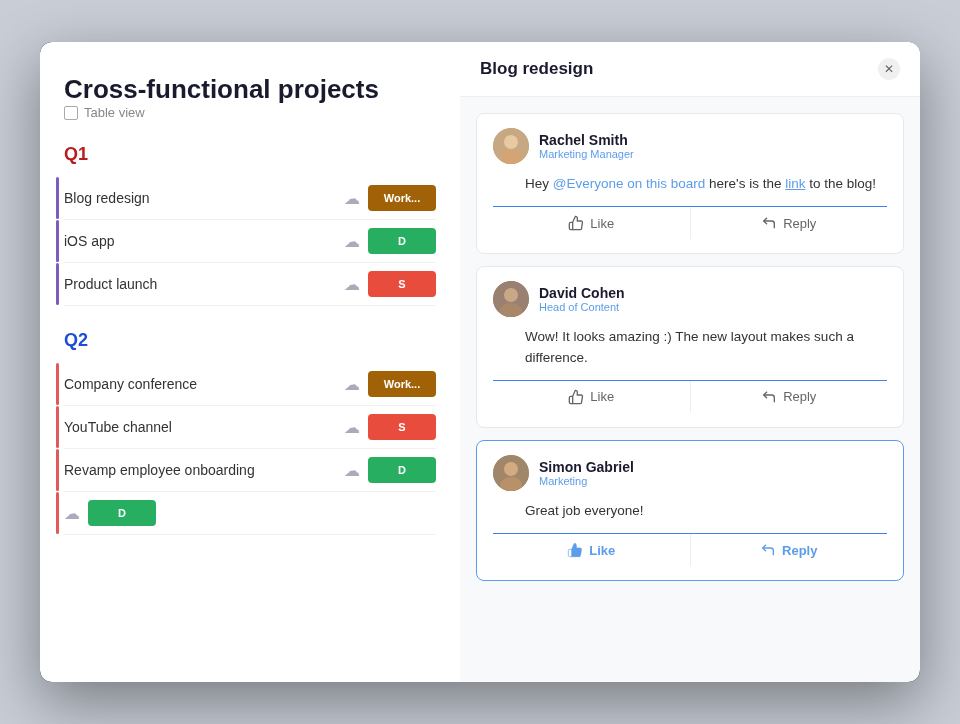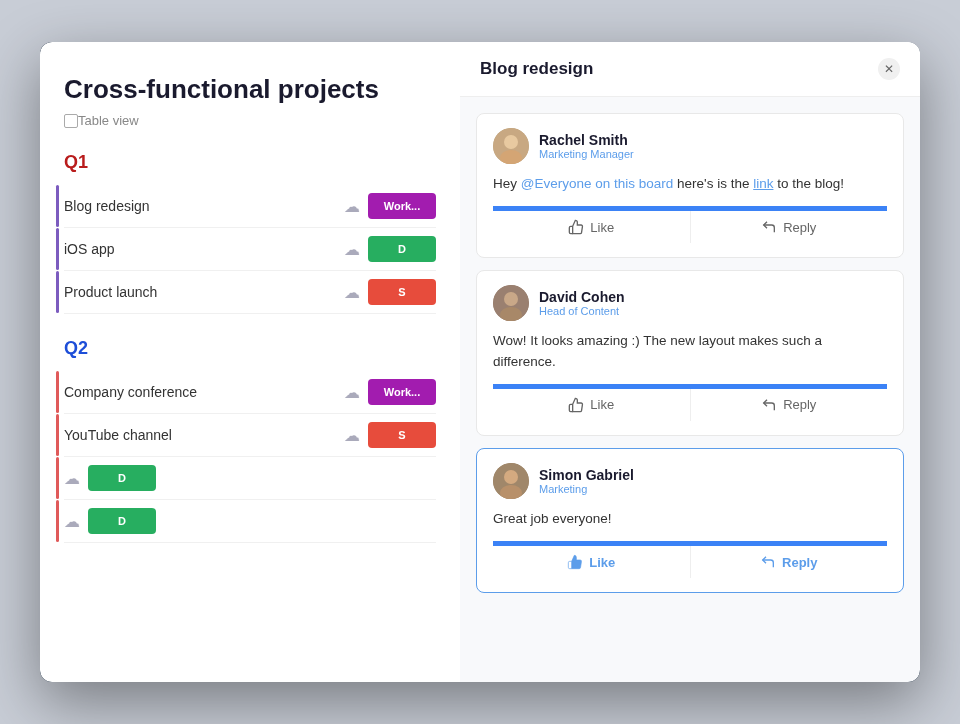--- a/index.html
+++ b/index.html
@@ -33,26 +33,26 @@
       border-radius: 12px 0 0 12px;
       padding: 32px 24px;
       overflow: hidden;
     }
 
     .page-title {
       font-size: 26px;
       font-weight: 700;
       color: #1a1a2e;
       line-height: 1.2;
-      margin-bottom: 8px;
     }
 
     .table-view-btn {
       display: flex;
       align-items: center;
+      gap: 6px;
       color: #888;
       font-size: 13px;
       margin-bottom: 24px;
       cursor: pointer;
     }
 
     .table-view-icon {
       width: 14px;
       height: 14px;
       border: 1.5px solid #aaa;
@@ -111,21 +111,21 @@
       display: flex;
       align-items: center;
       justify-content: center;
       font-size: 11px;
       font-weight: 600;
       color: #fff;
       overflow: hidden;
       position: relative;
     }
 
-    .status-working { background: #a21caf; }
+    .status-working { background: #a16207; }
     .status-done { background: #27ae60; }
     .status-stuck { background: #e74c3c; }
 
     
     .modal-panel {
       position: absolute;
       right: 0; top: 0; bottom: 0;
       width: 460px;
       background: #f8f9fb;
       border-radius: 0 12px 12px 0;
@@ -215,28 +215,29 @@
 
     .commenter-role {
       font-size: 11px;
       color: #5c9dea;
     }
 
     .comment-text {
       font-size: 13.5px;
       color: #333;
       line-height: 1.5;
+      margin-left: 32px;
     }
 
     .mention { color: #5c9dea; }
     .link { color: #5c9dea; text-decoration: underline; }
 
     .comment-actions {
       display: flex;
-      border-top: 5px solid #3b82f6;
+      border-top: 1px solid #3b82f6;
       margin-top: 12px;
     }
 
     .action-btn {
       flex: 1;
       padding: 8px;
       display: flex;
       align-items: center;
       justify-content: center;
       gap: 6px;
@@ -302,20 +303,21 @@
       <span class="project-name">Company conference</span>
       <span class="cloud-icon">☁</span>
       <span class="status-badge status-working">Work...</span>
     </div>
     <div class="project-row q2-row">
       <span class="project-name">YouTube channel</span>
       <span class="cloud-icon">☁</span>
       <span class="status-badge status-stuck">S</span>
     </div>
     <div class="project-row q2-row">
+      <span class="project-name">Revamp employee onboarding</span>
       <span class="cloud-icon">☁</span>
       <span class="status-badge status-done">D</span>
     </div>
     <div class="project-row q2-row">
       <span class="cloud-icon">☁</span>
       <span class="status-badge status-done">D</span>
     </div>
   </div>
 
   <div class="modal-panel">

